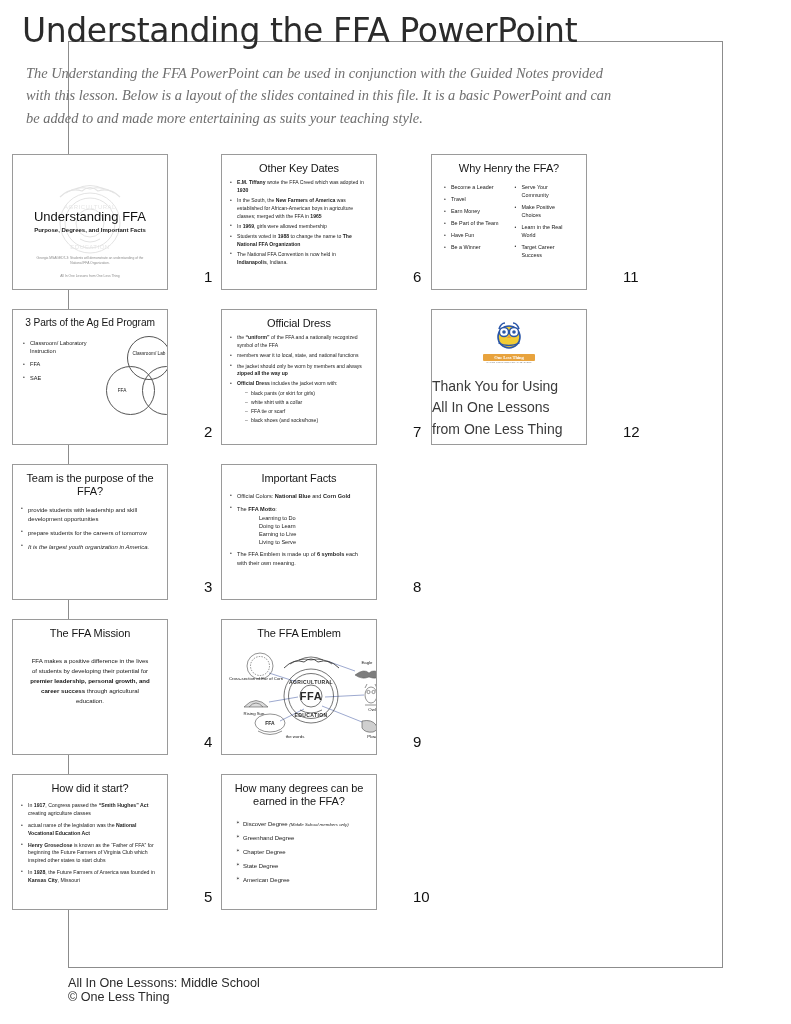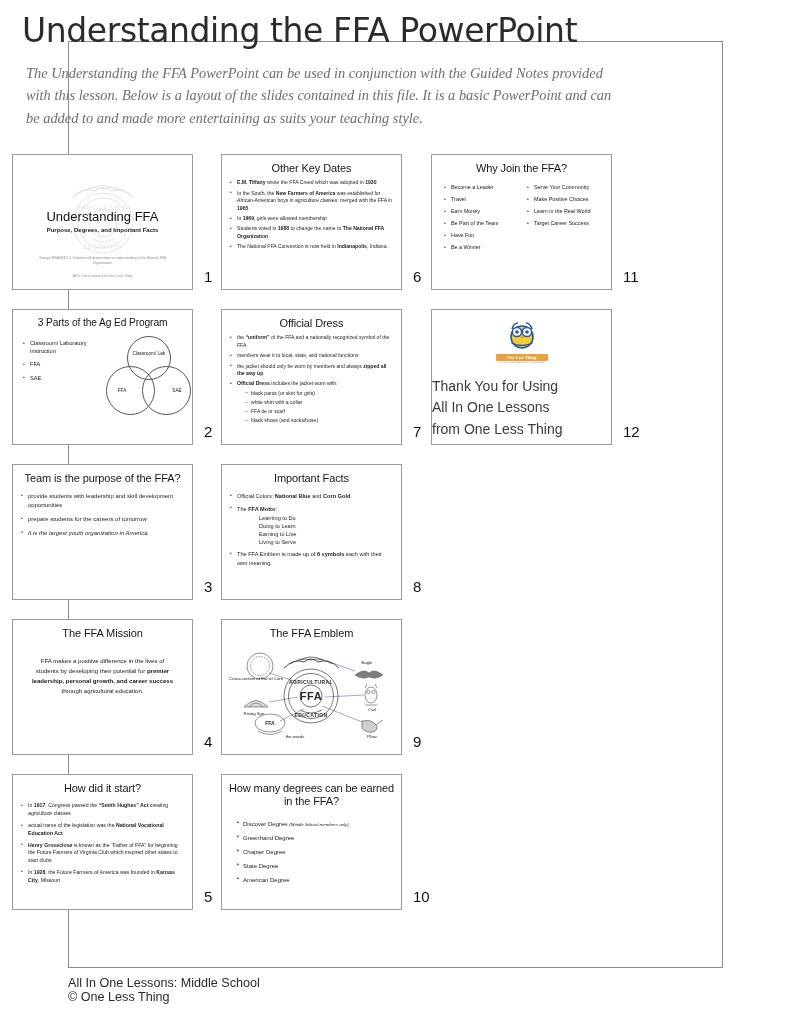--- a/index.html
+++ b/index.html
@@ -68,21 +68,21 @@
   .slide-cell {
     position: absolute;
     top: 0;
   }
   .col-1 { left: 12px; }
   .col-2 { left: 221px; }
   .col-3 { left: 431px; }
 
   .thumb {
     position: relative;
-    width: 181px;
+    width: 156px;
     height: 136px;
     border: 1px solid #9a9a9a;
     background: #ffffff;
     box-sizing: border-box;
     overflow: hidden;
   }
   .slide-num {
     position: absolute;
     left: 192px;
     top: 114px;
@@ -373,21 +373,21 @@
             <li>Students voted in <b>1988</b> to change the name to <b>The National FFA Organization</b></li>
             <li>The National FFA Convention is now held in <b>Indianapolis</b>, Indiana.</li>
           </ul>
         </div>
       </div>
       <div class="slide-num">6</div>
     </div>
 
     <div class="slide-cell col-3">
       <div class="thumb" id="slide11">
-        <div class="s-title big">Why Join the FFA?</div>
+        <div class="s-title big">Why Henry the FFA?</div>
         <div class="twocol">
           <div class="c">
             <ul class="bl">
               <li>Become a Leader</li>
               <li>Travel</li>
               <li>Earn Money</li>
               <li>Be Part of the Team</li>
               <li>Have Fun</li>
               <li>Be a Winner</li>
             </ul>

